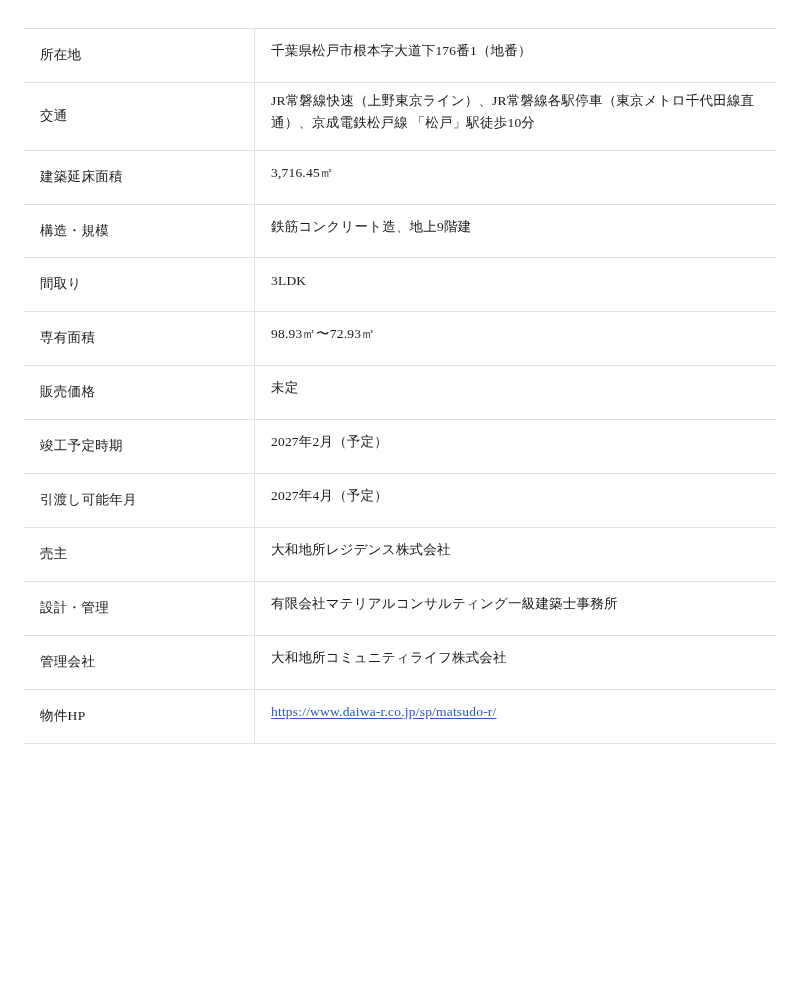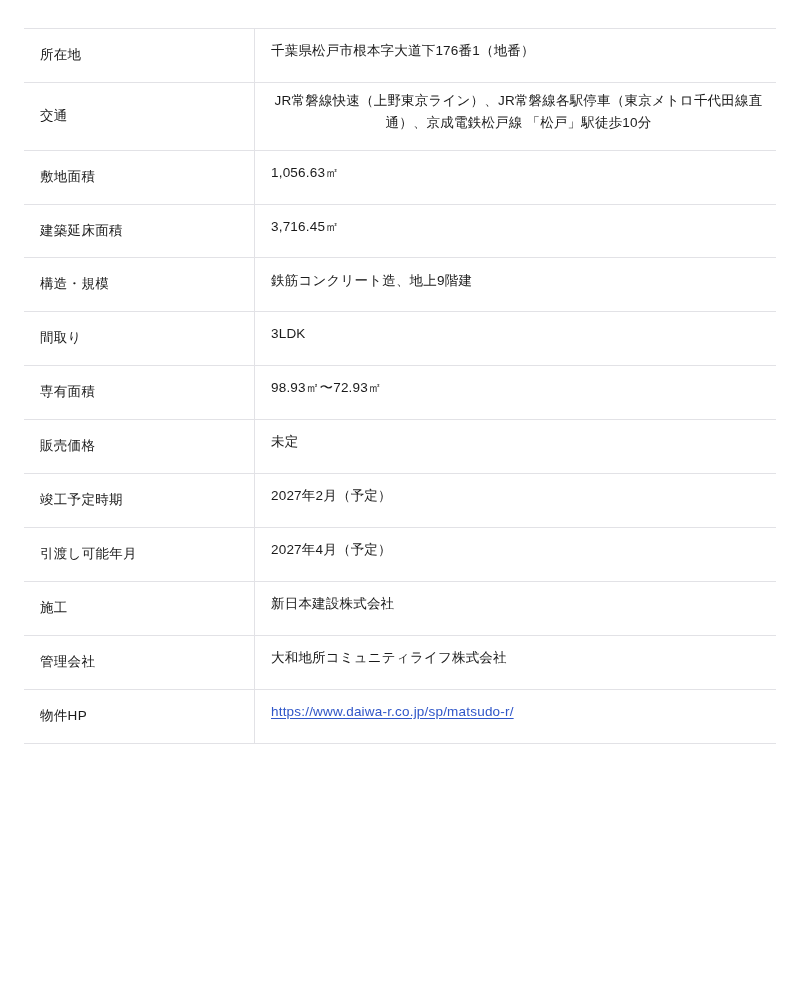--- a/index.html
+++ b/index.html
@@ -13,20 +13,21 @@
     font-family: "Liberation Sans", "DejaVu Sans", sans-serif;
     color: #1a1a1a;
     -webkit-font-smoothing: antialiased;
   }
   .page {
     width: 744px;
     height: 1004px;
     box-sizing: border-box;
     padding: 28px 24px 0 24px;
     background: #ffffff;
+    font-family: Liberation Serif, serif;
   }
   table.spec-table {
     width: 752px;
     border-collapse: collapse;
     table-layout: fixed;
     font-size: 13.5px;
   }
   table.spec-table tr {
     border-bottom: 1px solid #e2e2e6;
   }
@@ -47,21 +48,20 @@
   table.spec-table td {
     padding: 7px 10px 16px 16px;
     vertical-align: middle;
     line-height: 1.62;
     color: #1a1a1a;
     letter-spacing: 0.2px;
   }
   .row-tall th, .row-tall td {
     padding-top: 18px;
     padding-bottom: 18px;
-    text-align: center;
   }
   a.link {
     color: #2f56c8;
     text-decoration: underline;
     text-underline-offset: 2px;
     word-break: break-all;
     margin-top: 41px;
   }
 </style>
 </head>
@@ -74,24 +74,20 @@
       <tr>
         <th>所在地</th>
         <td>千葉県松戸市根本字大道下176番1（地番）</td>
       </tr>
 
       <tr class="row-tall">
         <th>交通</th>
         <td>JR常磐線快速（上野東京ライン）、JR常磐線各駅停車（東京メトロ千代田線直通）、京成電鉄松戸線 「松戸」駅徒歩10分</td>
       </tr>
 
-      <tr>
-        <th>敷地面積</th>
-        <td>1,056.63㎡</td>
-      </tr>
 
       <tr>
         <th>建築延床面積</th>
         <td>3,716.45㎡</td>
       </tr>
 
       <tr>
         <th>構造・規模</th>
         <td>鉄筋コンクリート造、地上9階建</td>
       </tr>
@@ -116,26 +112,30 @@
       <tr>
         <th>竣工予定時期</th>
         <td>2027年2月（予定）</td>
       </tr>
 
       <tr>
         <th>引渡し可能年月</th>
         <td>2027年4月（予定）</td>
       </tr>
 
-
+      <tr>
+        <th>売主</th>
+        <td>大和地所レジデンス株式会社</td>
+      </tr>
 
       <tr>
-        <th>施工</th>
-        <td>新日本建設株式会社</td>
+        <th>設計・管理</th>
+        <td>有限会社マテリアルコンサルティング一級建築士事務所</td>
       </tr>
+
 
       <tr>
         <th>管理会社</th>
         <td>大和地所コミュニティライフ株式会社</td>
       </tr>
 
       <tr>
         <th>物件HP</th>
         <td>
           <a class="link" href="#">https://www.daiwa-r.co.jp/sp/matsudo-r/</a>

